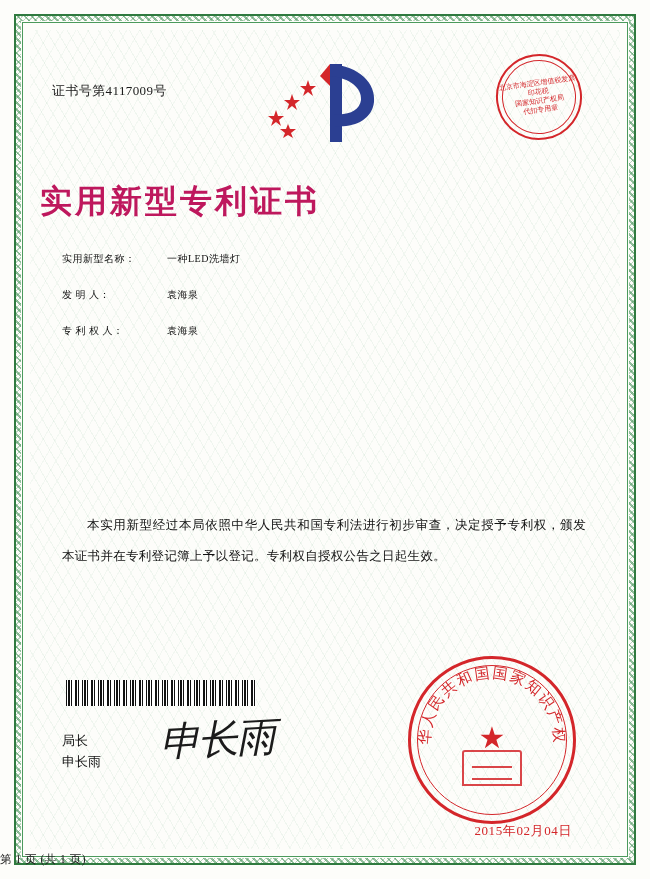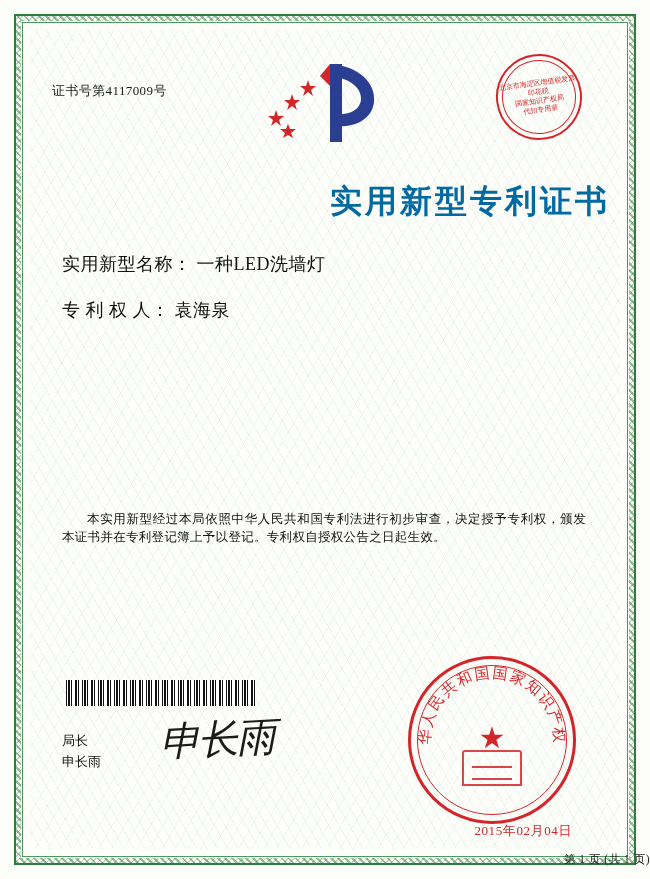--- a/index.html
+++ b/index.html
@@ -139,53 +139,53 @@
     justify-content: center;
     flex-direction: column;
   }
   .top-seal .seal-text span { display: block; white-space: nowrap; }
 
   .title {
     position: absolute;
     left: 0;
     right: 0;
     top: 140px;
-    text-align: right;
+    text-align: left;
     font-size: 32px;
     font-weight: bold;
     letter-spacing: 3px;
-    color: #0369a1;
+    color: #be185d;
     font-family: "Liberation Serif", serif;
   }
 
   .fields {
     position: absolute;
     left: 22px;
     top: 212px;
     right: 10px;
   }
   .field-row {
-    font-size: 18px;
+    font-size: 10px;
     color: #111;
     margin-bottom: 22px;
     letter-spacing: 0.5px;
     white-space: nowrap;
   }
   .field-label {
     display: inline-block;
     min-width: 102px;
   }
 
   .paragraphs {
     position: absolute;
     left: 22px;
     right: 24px;
     top: 470px;
     font-size: 12.5px;
-    line-height: 18px;
+    line-height: 31px;
     color: #111;
     text-align: justify;
     letter-spacing: 0.3px;
   }
   .paragraphs p {
     margin: 0 0 6px 0;
     text-indent: 2em;
   }
 
   .barcode {
@@ -291,21 +291,21 @@
     font-size: 13px;
     color: #d4262a;
     letter-spacing: 0.6px;
   }
 
   .footer {
     position: absolute;
     left: 0;
     right: 0;
     bottom: 12px;
-    text-align: right;
+    text-align: left;
     font-size: 11.5px;
     color: #222;
     letter-spacing: 0.5px;
   }
 </style>
 </head>
 <body>
 
 <div class="page">
 
@@ -342,20 +342,24 @@
         <span>代扣专用章</span>
       </div>
     </div>
 
     <div class="title">实用新型专利证书</div>
 
     <div class="fields">
       <div class="field-row">
         <span class="field-label">实用新型名称：</span>
         <span>一种LED洗墙灯</span>
+      </div>
+      <div class="field-row">
+        <span class="field-label">发  明  人：</span>
+        <span>袁海泉</span>
       </div>
       <div class="field-row">
         <span class="field-label">专 利 权 人：</span>
         <span>袁海泉</span>
       </div>
     </div>
 
     <div class="paragraphs">
       <p>本实用新型经过本局依照中华人民共和国专利法进行初步审查，决定授予专利权，颁发本证书并在专利登记簿上予以登记。专利权自授权公告之日起生效。</p>
     </div>

